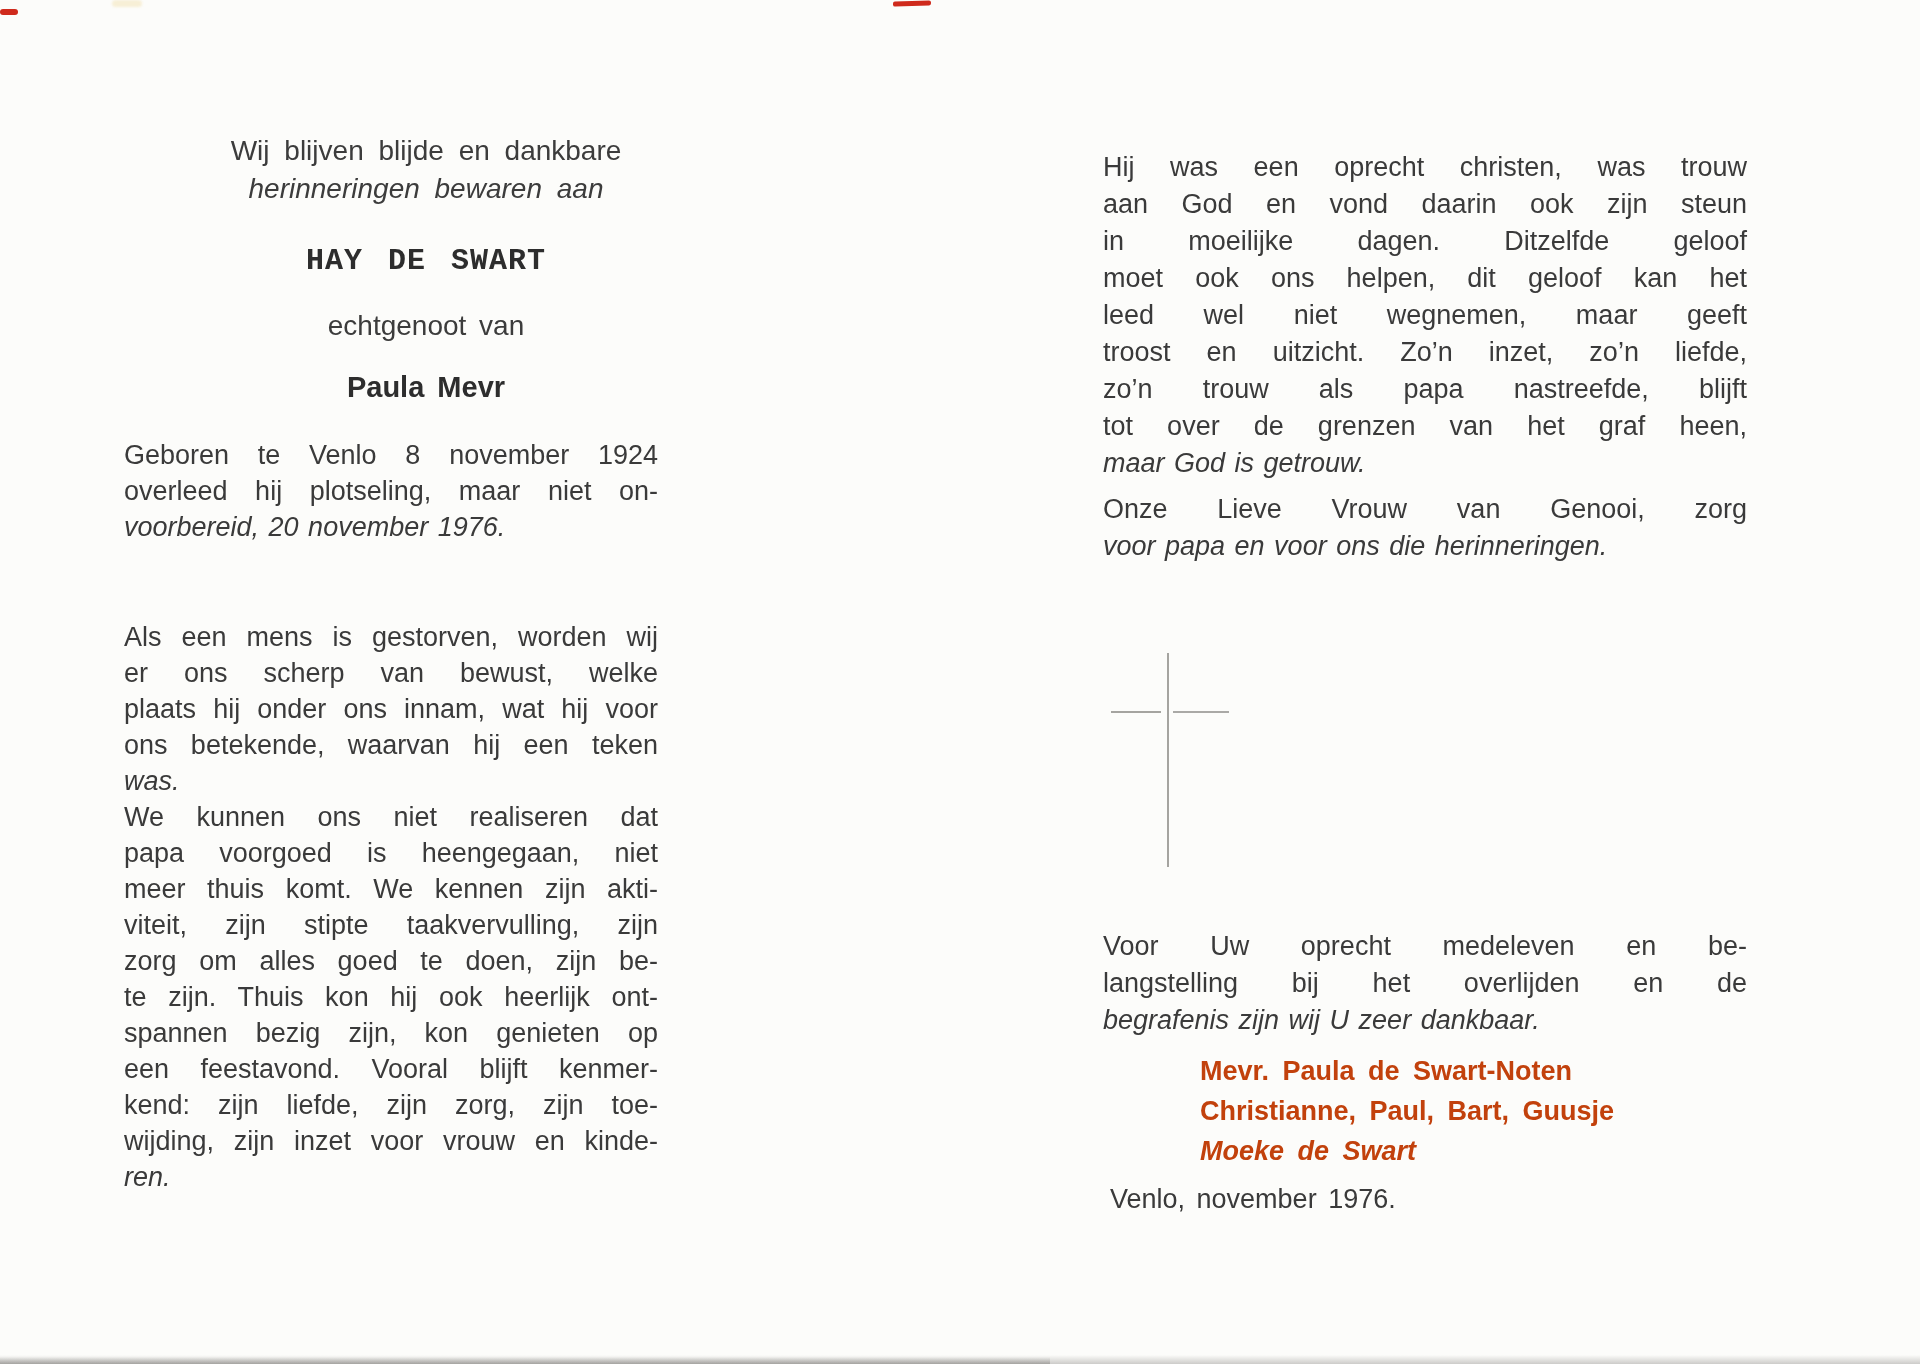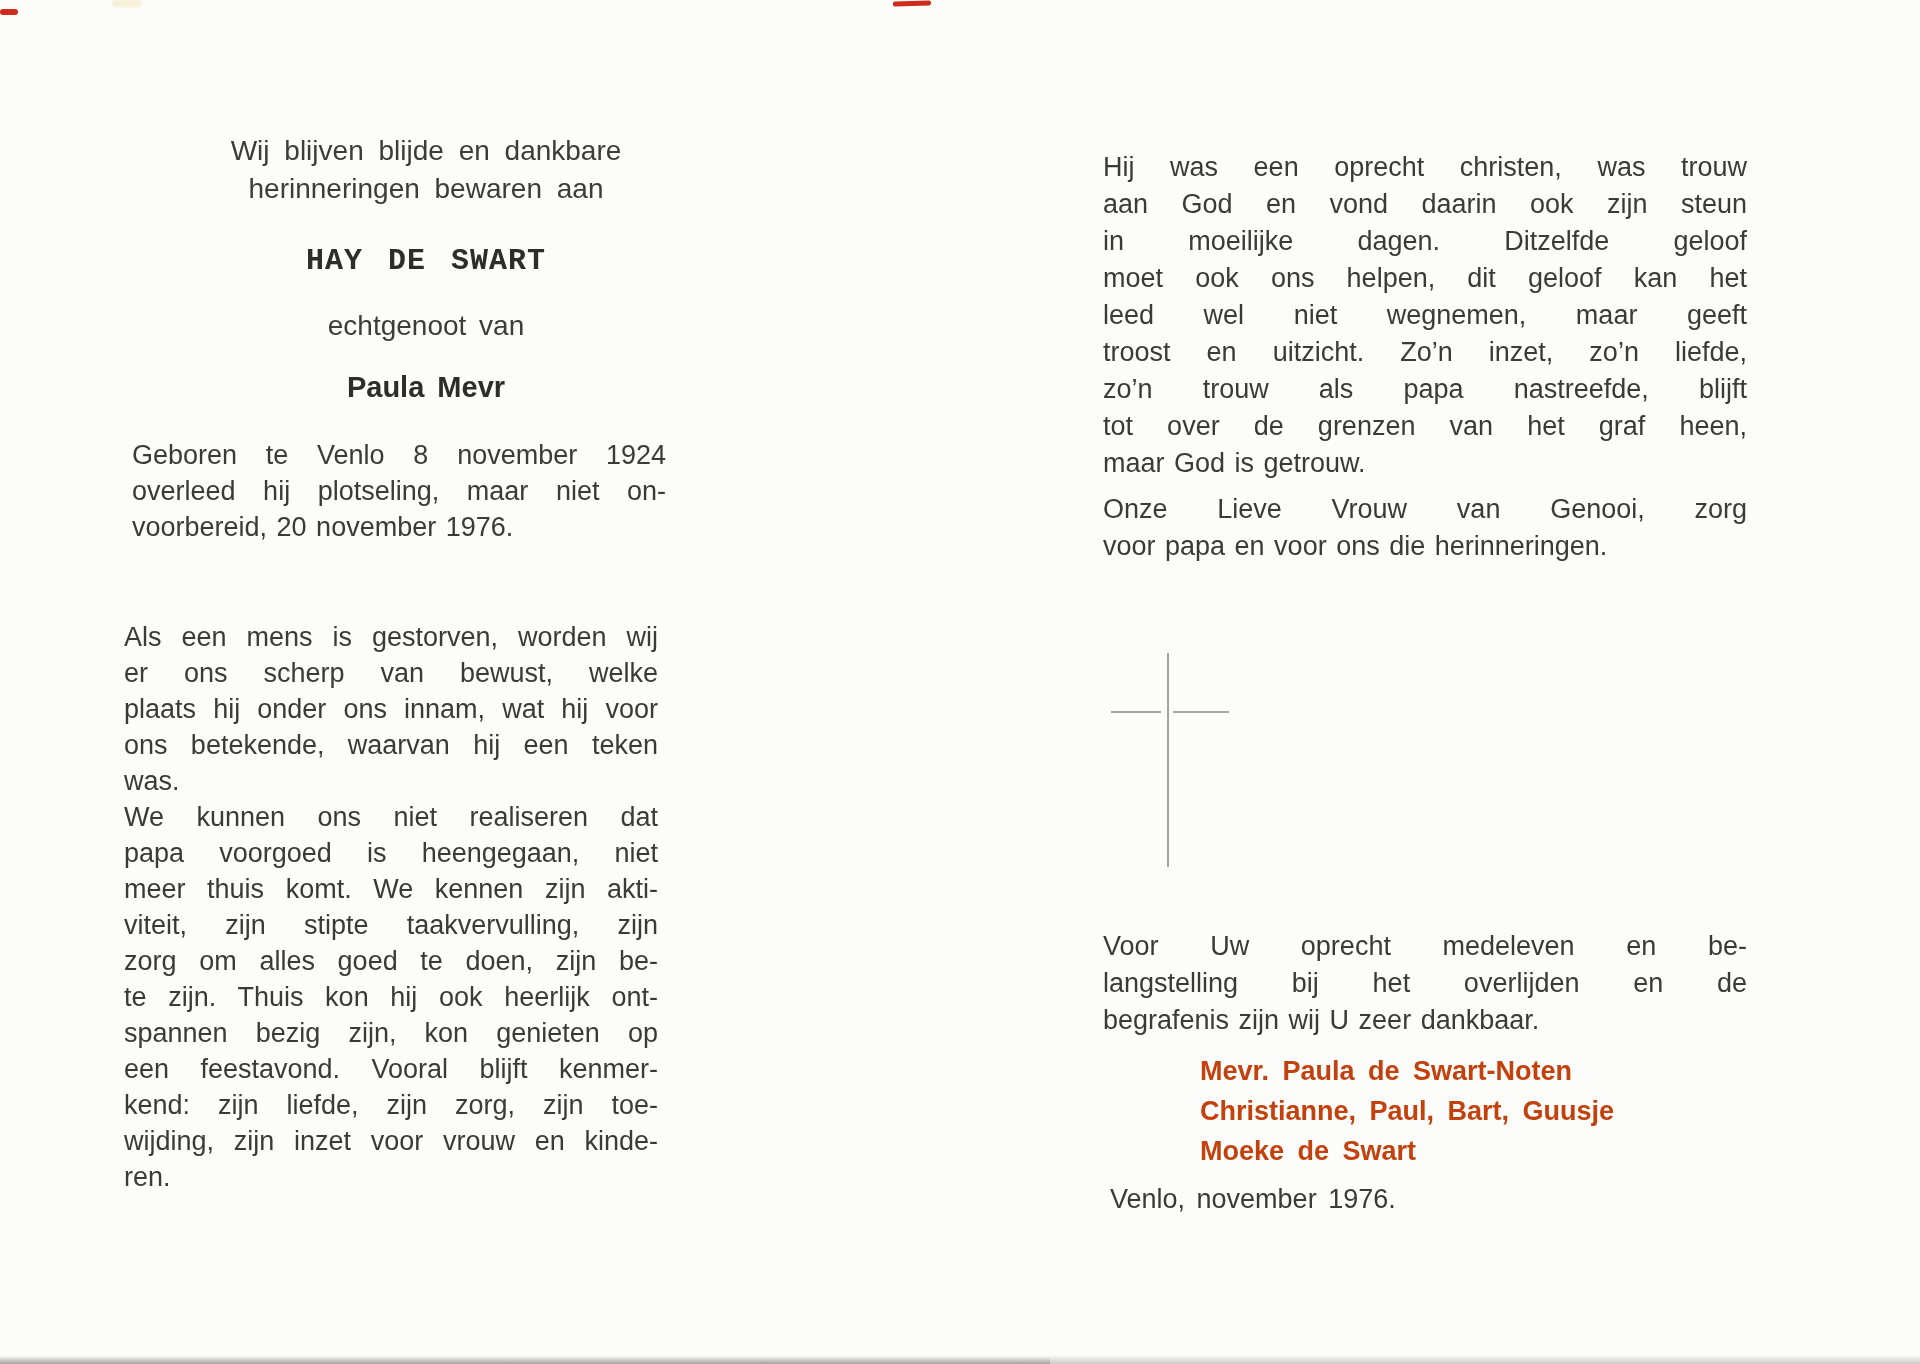--- a/index.html
+++ b/index.html
@@ -6,32 +6,32 @@
   body{width:1920px;height:1364px;background:#f3f3f1;}
   .card{
     position:relative;width:1920px;height:1364px;overflow:hidden;
     background:#fcfcfa;
     font-family:"Liberation Sans","DejaVu Sans",sans-serif;
     color:#3a3a3a;
   }
   
   .par{position:absolute;font-size:27px;line-height:36px;word-spacing:2px;}
   .par .jl{text-align:justify;text-align-last:justify;text-justify:inter-word;}
-  .par .ll{text-align:left;}
+  .par .ll{text-align:left;font-style:italic;}
   .center-lines .jl,.center-lines .ll{text-align:center;text-align-last:auto;word-spacing:7px;}
   .plain-lines .jl,.plain-lines .ll{text-align:left;text-align-last:auto;}
   
   .header-box{position:absolute;left:196px;top:132px;width:460px;text-align:center;}
   .intro{font-size:28px;line-height:38px;color:#3c3c3c;}
   .deceased-name{margin-top:33px;font-size:30px;line-height:40px;font-weight:bold;
     letter-spacing:1px;color:#2d2d2d;word-spacing:6px;font-family:Liberation Mono, monospace;}
   .relation{margin-top:27px;font-size:28px;line-height:36px;color:#3c3c3c;word-spacing:5px;}
   .spouse{margin-top:24px;font-size:29px;line-height:38px;font-weight:bold;color:#2d2d2d;word-spacing:5px;}
   
-  .birth-par {left:132px;top:437px;width:534px;}
+  .birth-par {left:124px;top:437px;width:534px;}
   .mem-par1  {left:124px;top:619px;width:534px;}
   .mem-par2  {left:124px;top:799px;width:534px;}
   .faith-par {left:1103px;top:149px;width:644px;line-height:37px;}
   .prayer-par{left:1103px;top:491px;width:644px;line-height:37px;}
   .thanks-par{left:1103px;top:928px;width:644px;line-height:37px;}
   .sig-par{left:1200px;top:1051px;width:540px;font-weight:bold;color:#c2410c;
     line-height:40px;word-spacing:6px;}
   .place-date{position:absolute;left:1110px;top:1184px;font-size:27px;color:#3a3a3a;word-spacing:4px;}
   
   .cross{position:absolute;left:1103px;top:653px;width:200px;height:214px;}

